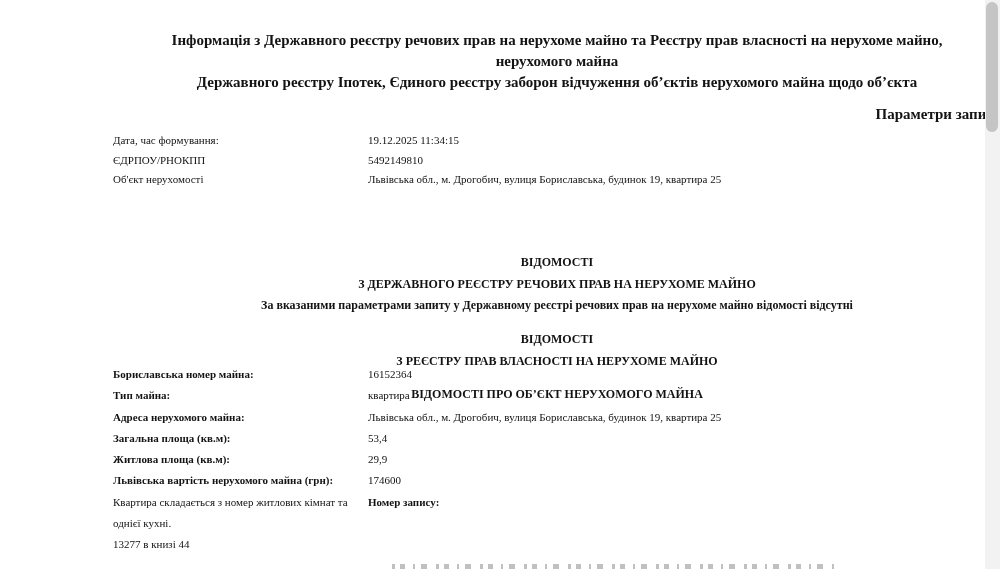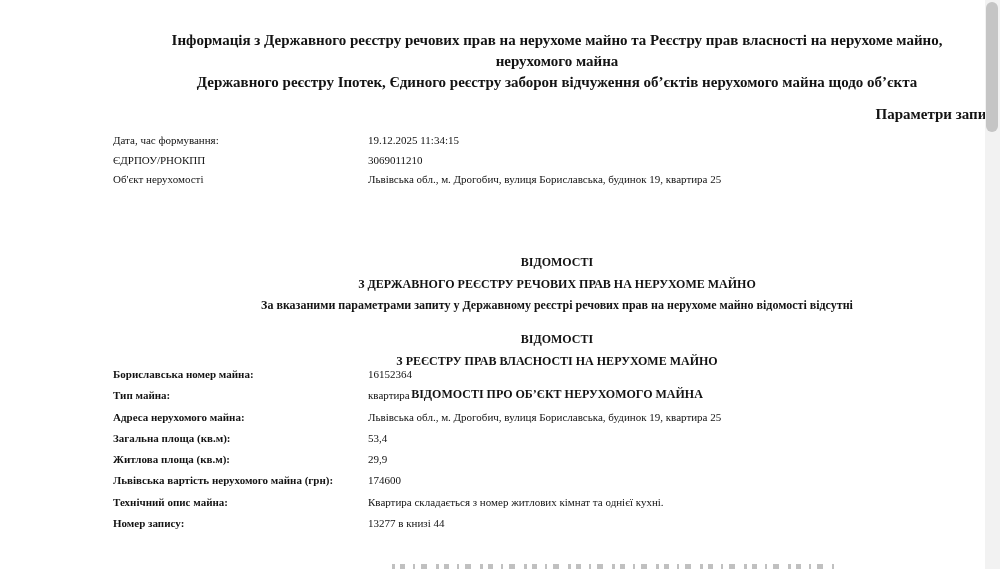--- a/index.html
+++ b/index.html
@@ -112,21 +112,21 @@
     <div class="line">нерухомого майна</div>
     <div class="line">Державного реєстру Іпотек, Єдиного реєстру заборон відчуження об’єктів нерухомого майна щодо об’єкта</div>
   </div>
 
   <div class="centered-block params-heading">Параметри запиту</div>
 
   <div class="kv-table params-table">
     <div class="kv-label">Дата, час формування:</div>
     <div class="kv-value">19.12.2025 11:34:15</div>
     <div class="kv-label">ЄДРПОУ/РНОКПП</div>
-    <div class="kv-value">3069011210</div>
+    <div class="kv-value">5492149810</div>
     <div class="kv-label">Об'єкт нерухомості</div>
     <div class="kv-value">Львівська обл., м. Дрогобич, вулиця Бориславська, будинок 19, квартира 25</div>
   </div>
 
   <div class="centered-block heading-group reg1-heading">
     <div class="line">ВІДОМОСТІ</div>
     <div class="line">З ДЕРЖАВНОГО РЕЄСТРУ РЕЧОВИХ ПРАВ НА НЕРУХОМЕ МАЙНО</div>
     <div class="line">За вказаними параметрами запиту у Державному реєстрі речових прав на нерухоме майно відомості відсутні</div>
   </div>
 
@@ -143,21 +143,20 @@
     <div class="kv-label">Тип майна:</div>
     <div class="kv-value">квартира</div>
     <div class="kv-label">Адреса нерухомого майна:</div>
     <div class="kv-value">Львівська обл., м. Дрогобич, вулиця Бориславська, будинок 19, квартира 25</div>
     <div class="kv-label">Загальна площа (кв.м):</div>
     <div class="kv-value">53,4</div>
     <div class="kv-label">Житлова площа (кв.м):</div>
     <div class="kv-value">29,9</div>
     <div class="kv-label">Львівська вартість нерухомого майна (грн):</div>
     <div class="kv-value">174600</div>
-    <div class="kv-label">Технічний опис майна:</div>
     <div class="kv-value">Квартира складається з номер житлових кімнат та однієї кухні.</div>
     <div class="kv-label">Номер запису:</div>
     <div class="kv-value">13277 в книзі 44</div>
   </div>
 
   <div class="cutoff-strip"></div>
 
   <div class="scrollbar-track">
     <div class="scrollbar-thumb"></div>
   </div>

